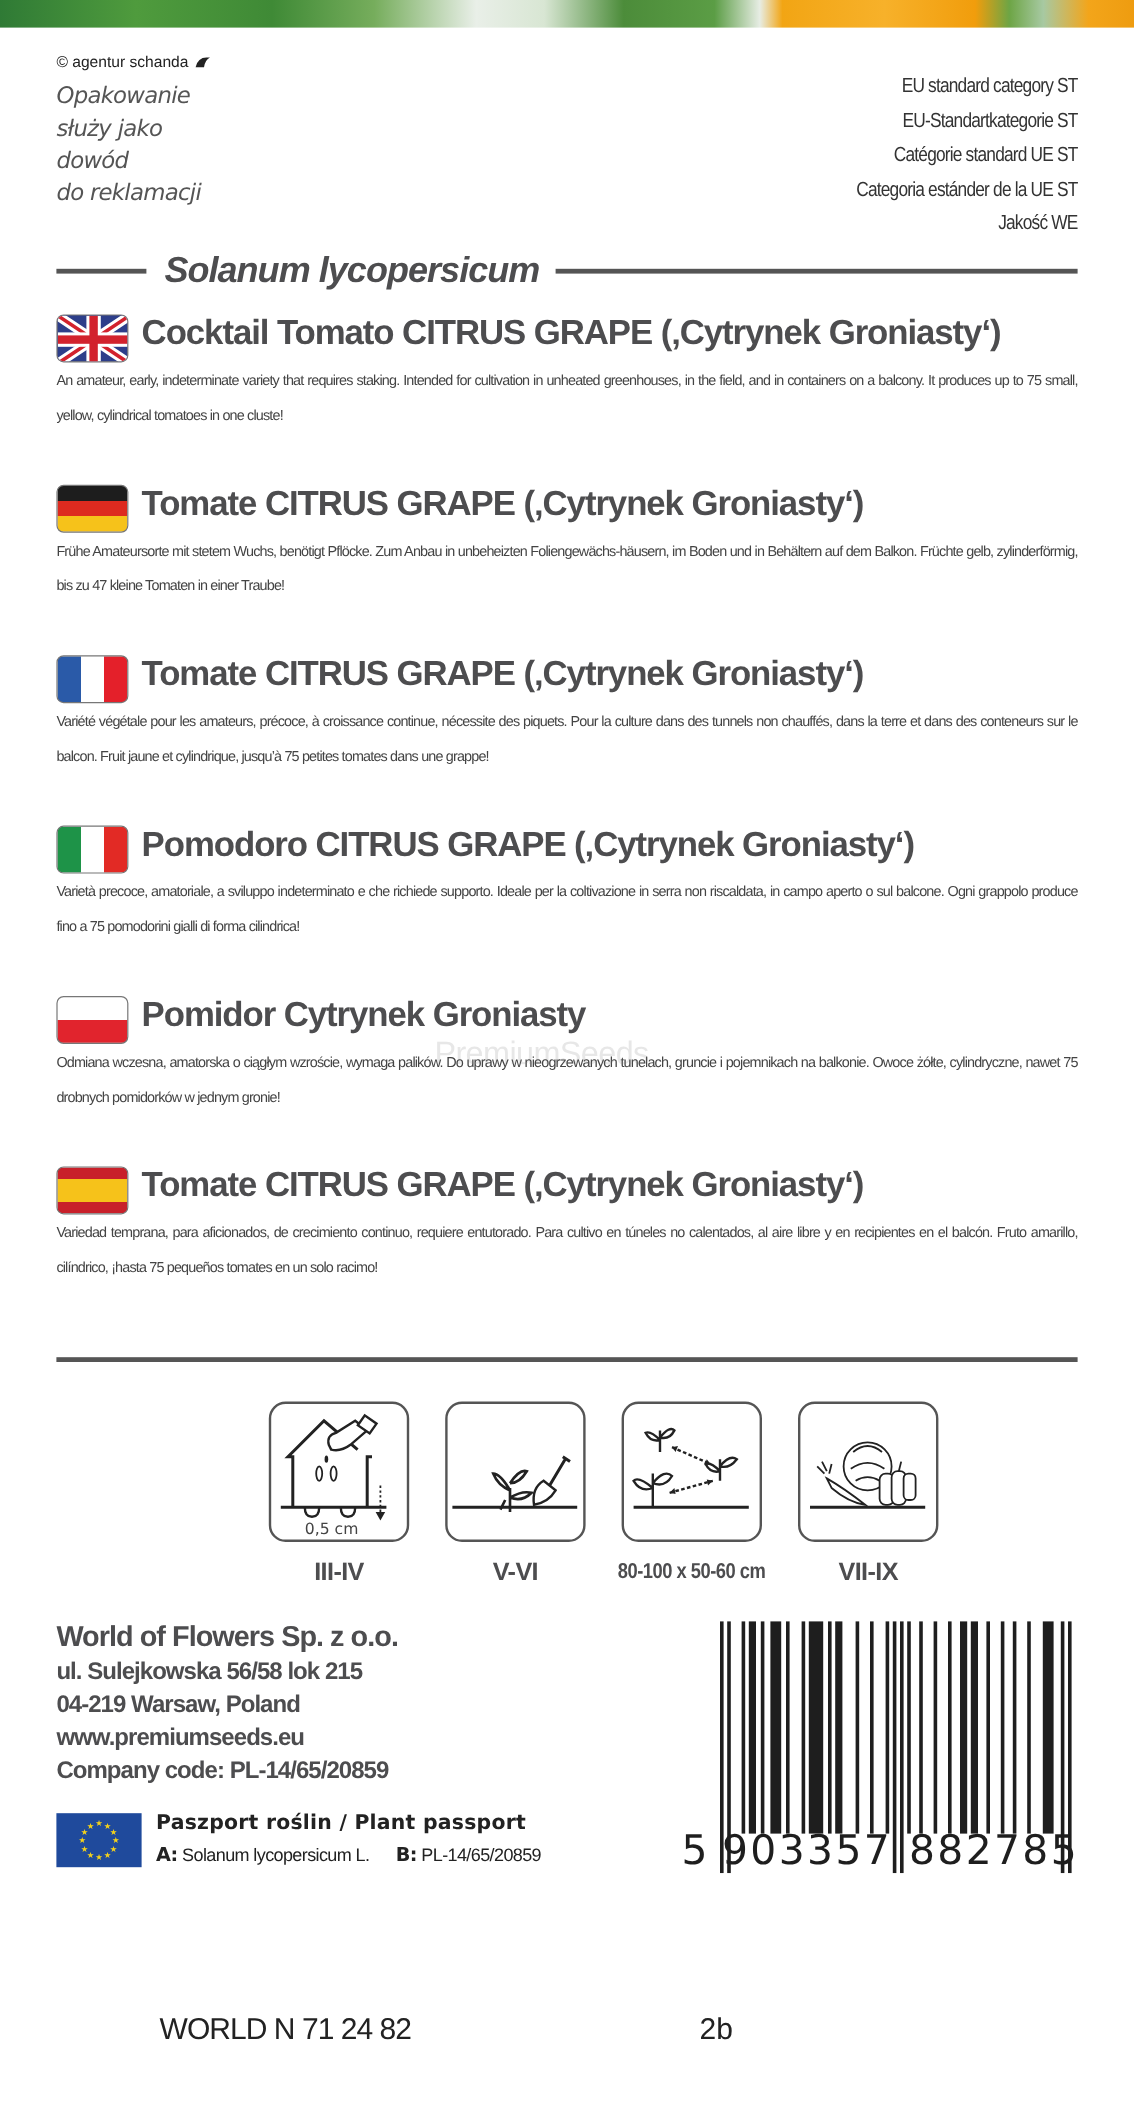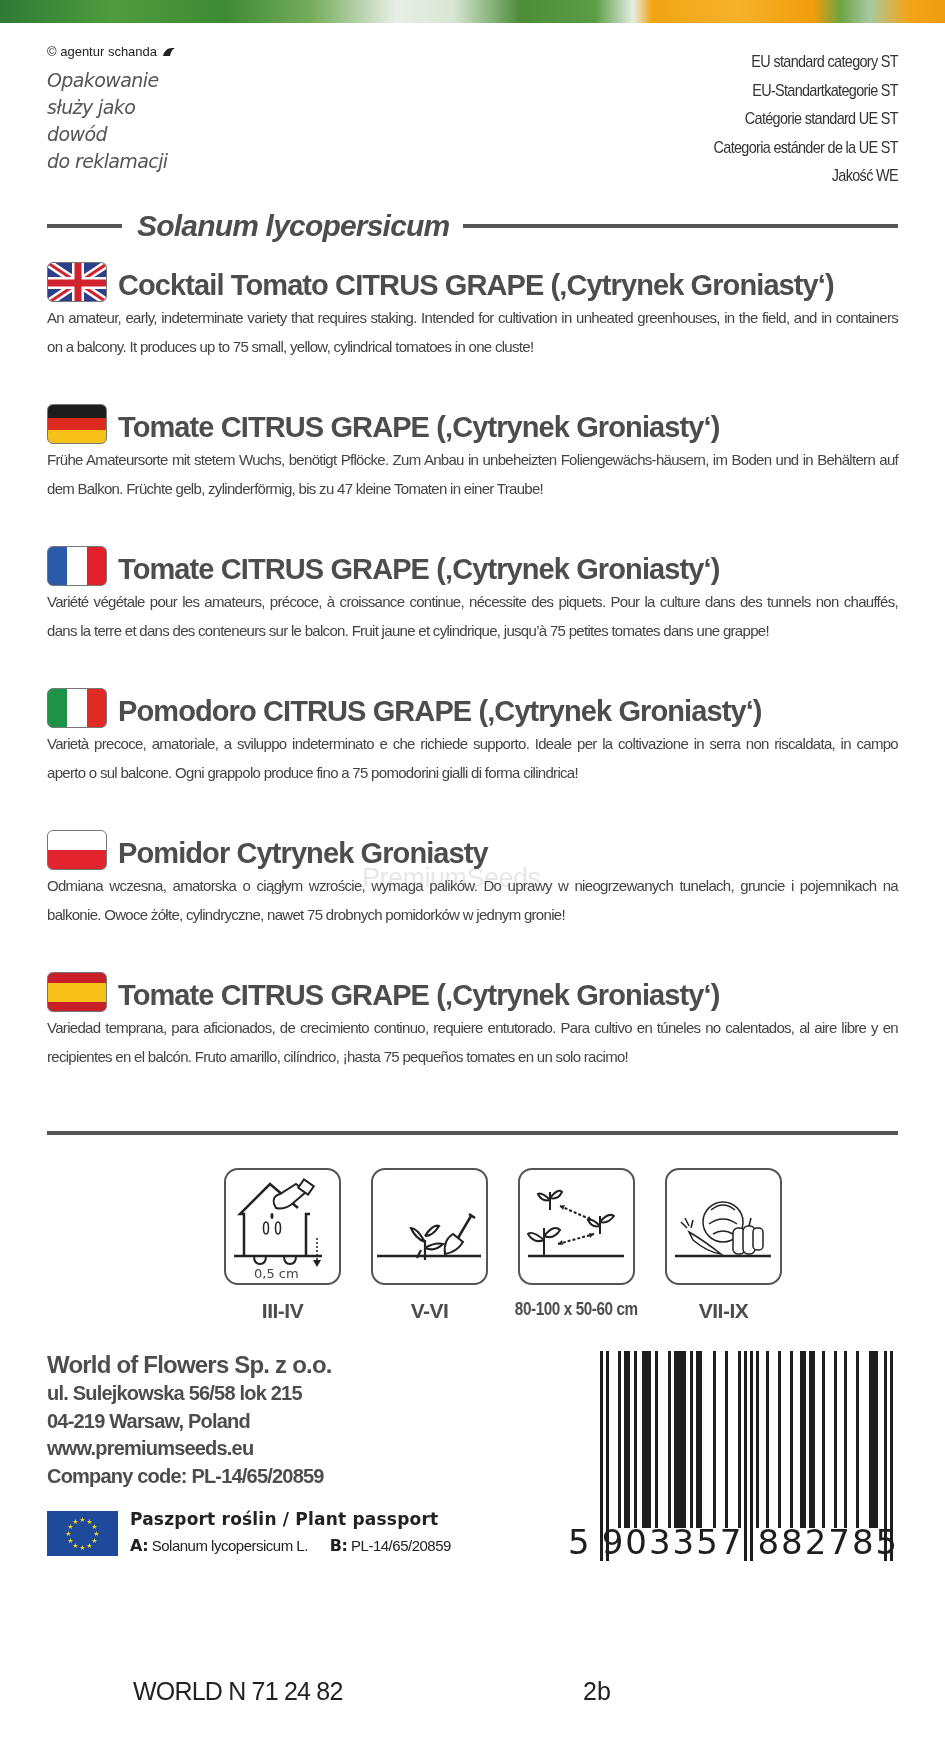--- a/index.html
+++ b/index.html
@@ -9,33 +9,33 @@
     .banner {
       position: absolute; left: 0; top: 0; width: 945px; height: 23px;
       background: linear-gradient(90deg, #2f7a35 0%, #4f9b3d 12%, #3f8a36 24%, #76ad5c 33%, #e9efe8 42%, #d8e6d3 48%, #4c8c3a 55%, #5b9d45 63%, #e7ede4 67%, #f2a514 69%, #f7b12a 78%, #f19d0c 86%, #6da545 89%, #a7c9a2 92%, #f3a51a 96%, #ee9c10 100%);
     }
 
     .top-left { position: absolute; left: 47px; top: 44px; }
     .copyright { font-size: 13px; color: #222; display: flex; align-items: center; gap: 4px; }
     .copyright .logo { display: inline-block; width: 16px; height: 12px; }
     .complaint { margin-top: 8px; font-family: "DejaVu Sans", sans-serif; font-style: italic; font-size: 19px; line-height: 27px; color: #555; letter-spacing: -0.6px; }
 
-    .top-right { position: absolute; right: 47px; top: 48px; text-align: right; }
+    .top-right { position: absolute; right: 47px; top: 58px; text-align: right; }
     .top-right div { font-size: 17px; line-height: 28.5px; color: #333; letter-spacing: -0.8px; transform: scaleX(0.85); transform-origin: right center; }
 
     .species-row { position: absolute; left: 47px; top: 206px; width: 851px; height: 40px; display: flex; align-items: center; }
     .species-row .rule-short { width: 75px; height: 4px; background: #555; }
     .species-row .species { font-size: 30px; font-weight: bold; font-style: italic; color: #4d4d4f; padding: 0 14px 0 15px; letter-spacing: -0.8px; white-space: nowrap; }
     .species-row .rule-long { flex: 1; height: 4px; background: #555; }
 
     .lang-block { position: absolute; left: 47px; width: 851px; }
-    .lang-head { display: flex; align-items: flex-end; height: 40px; }
+    .lang-head { display: flex; align-items: flex-start; height: 40px; }
     .flag { width: 60px; height: 40px; border-radius: 6px; overflow: hidden; flex: 0 0 auto; margin-right: 11px; border: 1px solid #777; position: relative; }
     .lang-title { font-size: 29px; font-weight: bold; color: #4d4d4f; letter-spacing: -0.9px; white-space: nowrap; }
-    .lang-text { font-family: "Liberation Sans Narrow", "Liberation Sans", sans-serif; font-size: 15px; line-height: 29px; color: #444; text-align: justify; letter-spacing: -0.7px; margin-top: 1px; }
+    .lang-text { font-family: "Liberation Sans Narrow", "Liberation Sans", sans-serif; font-size: 12px; line-height: 29px; color: #444; text-align: justify; letter-spacing: -0.7px; margin-top: 1px; }
 
     .flag-uk { background: #2d3e8a; }
     .flag-de { background: linear-gradient(#1d1d1d 0 33.3%, #dd2a1f 33.3% 66.6%, #f6c21a 66.6%); }
     .flag-fr { background: linear-gradient(90deg, #2a5aa8 0 33.3%, #ffffff 33.3% 66.6%, #e4202a 66.6%); }
     .flag-it { background: linear-gradient(90deg, #1e9348 0 33.3%, #ffffff 33.3% 66.6%, #e22a25 66.6%); }
     .flag-pl { background: linear-gradient(#ffffff 0 50%, #e1242d 50%); }
     .flag-es { background: linear-gradient(#c8202a 0 25%, #f6c21a 25% 75%, #c8202a 75%); }
 
     .divider { position: absolute; left: 47px; top: 1131px; width: 851px; height: 4px; background: #555; }
 

